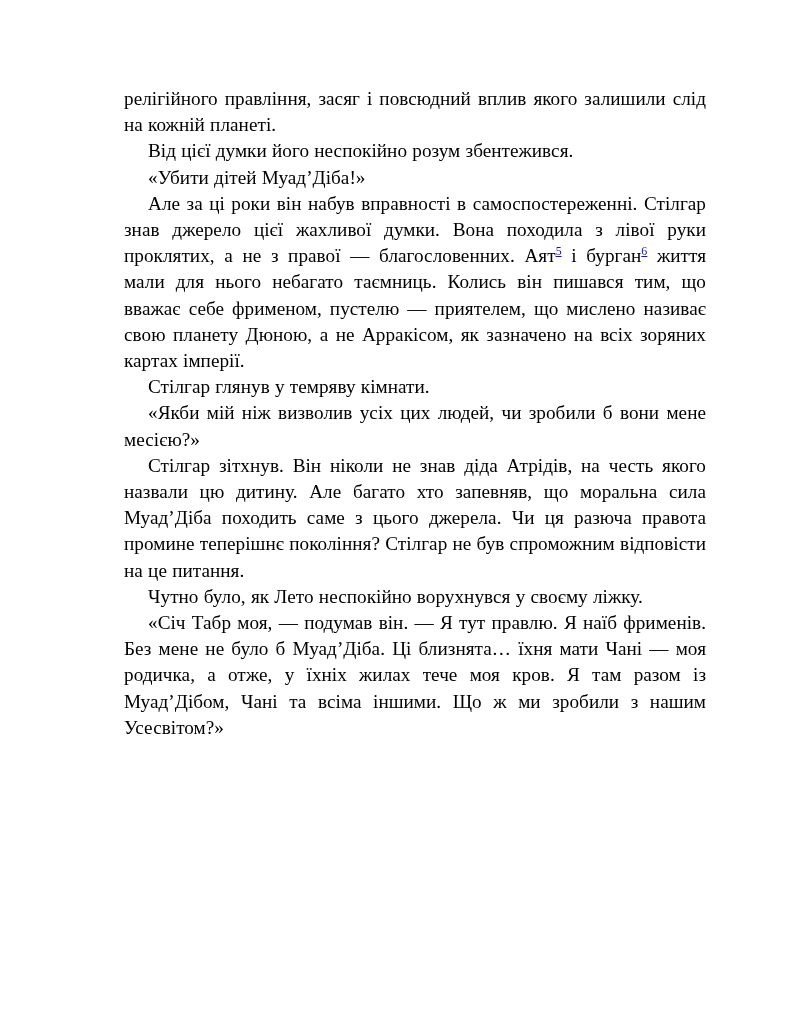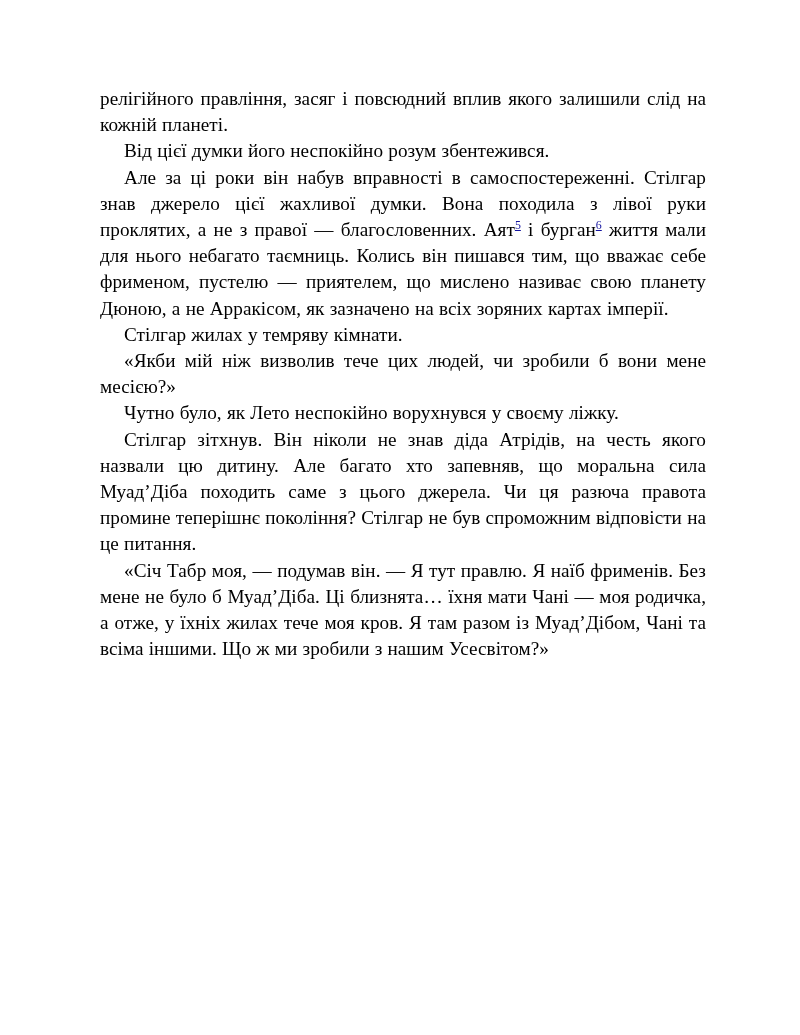--- a/index.html
+++ b/index.html
@@ -39,20 +39,21 @@
     hyphens: none;
     word-spacing: 0.02em;
     letter-spacing: 0.002em;
   }
   p.para.first {
     text-indent: 0;
   }
   
   p.para {
     text-align-last: left;
+    margin-left: 24px;
   }
   sup.footnote-ref {
     font-size: 0.62em;
     vertical-align: super;
     line-height: 0;
   }
   sup.footnote-ref a {
     color: #1414a0;
     text-decoration: underline;
     text-decoration-color: #1414a0;
@@ -63,31 +64,32 @@
 <body>
 
 <div class="page">
   <div class="text-column">
 
     <p class="para first">релігійного правління, засяг і повсюдний вплив якого залишили слід на кожній планеті.</p>
 
 
     <p class="para">Від цієї думки його неспокійно розум збентежився.</p>
 
+    <p class="para">«Убити дітей Муад’Діба!»</p>
 
     <p class="para">
       <span>Але за ці роки він набув вправності в самоспостереженні. Стілгар знав джерело цієї жахливої думки. Вона походила з лівої руки проклятих, а не з правої — благословенних. Аят</span><sup class="footnote-ref"><a>5</a></sup><span> і бурган</span><sup class="footnote-ref"><a>6</a></sup><span> життя мали для нього небагато таємниць. Колись він пишався тим, що вважає себе фрименом, пустелю — приятелем, що мислено називає свою планету Дюною, а не Арракісом, як зазначено на всіх зоряних картах імперії.</span>
     </p>
 
 
-    <p class="para">Стілгар жилах у темряву кімнати.</p>
+    <p class="para">Стілгар глянув у темряву кімнати.</p>
 
-    <p class="para">«Якби мій ніж визволив тече цих людей, чи зробили б вони мене месією?»</p>
+    <p class="para">«Якби мій ніж визволив усіх цих людей, чи зробили б вони мене месією?»</p>
+
+    <p class="para">Стілгар зітхнув. Він ніколи не знав діда Атрідів, на честь якого назвали цю дитину. Але багато хто запевняв, що моральна сила Муад’Діба походить саме з цього джерела. Чи ця разюча правота промине теперішнє покоління? Стілгар не був спроможним відповісти на це питання.</p>
 
     <p class="para">Чутно було, як Лето неспокійно ворухнувся у своєму ліжку.</p>
-
-    <p class="para">Стілгар зітхнув. Він ніколи не знав діда Атрідів, на честь якого назвали цю дитину. Але багато хто запевняв, що моральна сила Муад’Діба походить саме з цього джерела. Чи ця разюча правота промине теперішнє покоління? Стілгар не був спроможним відповісти на це питання.</p>
 
     <p class="para">«Січ Табр моя, — подумав він. — Я тут правлю. Я наїб фрименів. Без мене не було б Муад’Діба. Ці близнята… їхня мати Чані — моя родичка, а отже, у їхніх жилах тече моя кров. Я там разом із Муад’Дібом, Чані та всіма іншими. Що ж ми зробили з нашим Усесвітом?»</p>
 
 
   </div>
 </div>
 
 </body></html>

